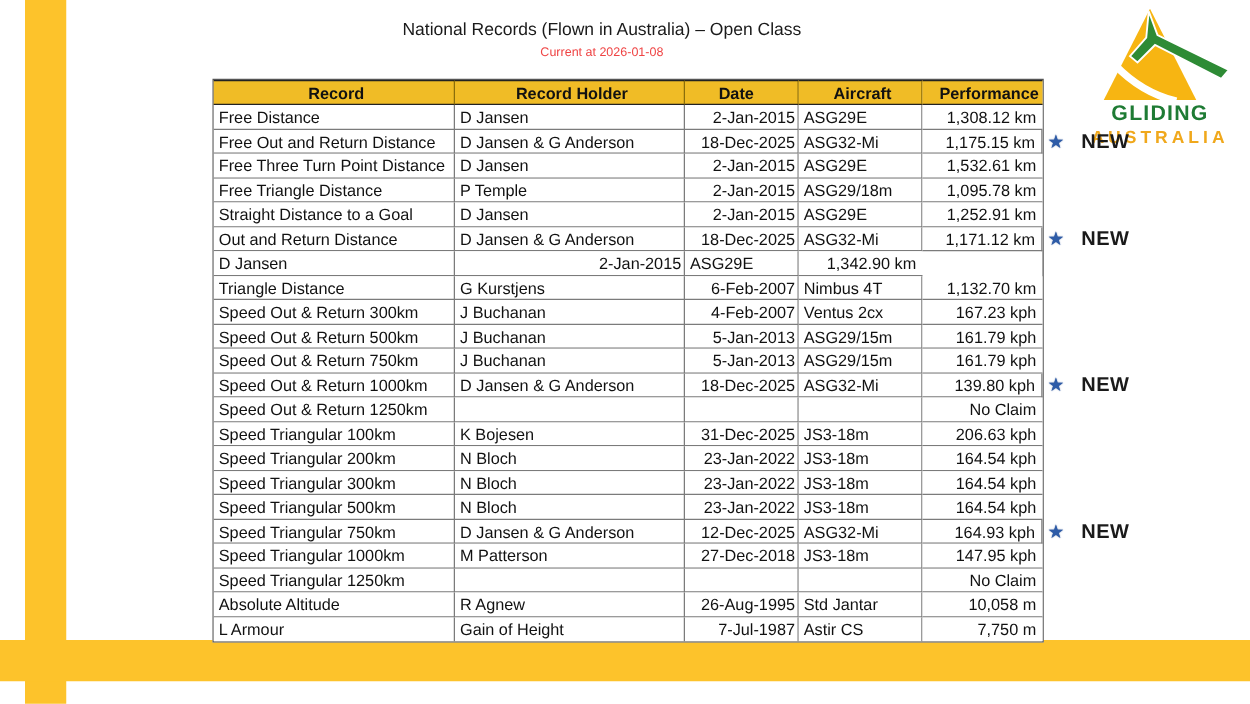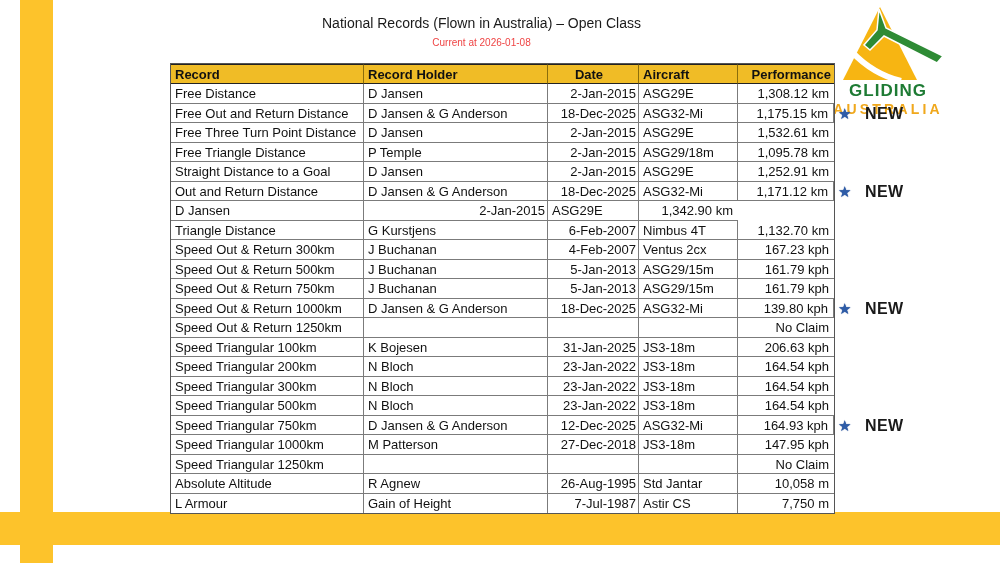--- a/index.html
+++ b/index.html
@@ -40,41 +40,42 @@
   .grid-row .cell:last-child { border-right: none; }
   .trow:last-child .cell { border-bottom: none; }
 
   .hcell {
     background: var(--header-yellow);
     font-weight: bold;
     height: 20px; line-height: 20px;
     border-right: 1px solid #8a6d0b;
     border-bottom: 1px solid #222;
     border-top: 1px solid #222;
+    text-align: center;
   }
   .col2 { text-align: right; padding-right: 2px; }
   .col4 { text-align: right; padding-right: 5px; padding-left: 0; }
   .hcell.col2 { text-align: center; padding-right: 12px; }
   .hcell.col4 { padding-right: 3px; }
 
   .trow { position: relative; }
   .star {
     position: absolute; left: 667px; top: 0px;
     font-size: 15px; line-height: 19px;
     color: var(--star-blue);
     text-shadow: 0 0 1px #1c4488;
   }
   .newlabel {
     position: absolute; left: 694px; top: 3px;
     font-size: 16px; line-height: 13px;
     font-weight: bold; letter-spacing: 0.4px; color: #1a1a1a;
   }
 
   
-  .logo { position: absolute; left: 816px; top: 2px; width: 144px; text-align: center; }
+  .logo { position: absolute; left: 856px; top: 2px; width: 144px; text-align: center; }
   .logo svg { display: block; margin: 0 auto; }
   .logo-title {
     margin-top: -3px;
     color: var(--logo-green);
     font-weight: bold; font-size: 17px; letter-spacing: 1px;
   }
   .logo-sub {
     margin-top: 0;
     color: var(--logo-gold);
     font-weight: bold; font-size: 14px; letter-spacing: 3.2px;
@@ -202,21 +203,21 @@
       <div class="grid-row trow">
         <div class="cell col0">Speed Out &amp; Return 1250km</div>
         <div class="cell col1"></div>
         <div class="cell col2"></div>
         <div class="cell col3"></div>
         <div class="cell col4">No Claim</div>
       </div>
       <div class="grid-row trow">
         <div class="cell col0">Speed Triangular 100km</div>
         <div class="cell col1">K Bojesen</div>
-        <div class="cell col2">31-Jan-2025</div>
+        <div class="cell col2">31-Dec-2025</div>
         <div class="cell col3">JS3-18m</div>
         <div class="cell col4">206.63 kph</div>
       </div>
       <div class="grid-row trow">
         <div class="cell col0">Speed Triangular 200km</div>
         <div class="cell col1">N Bloch</div>
         <div class="cell col2">23-Jan-2022</div>
         <div class="cell col3">JS3-18m</div>
         <div class="cell col4">164.54 kph</div>
       </div>

